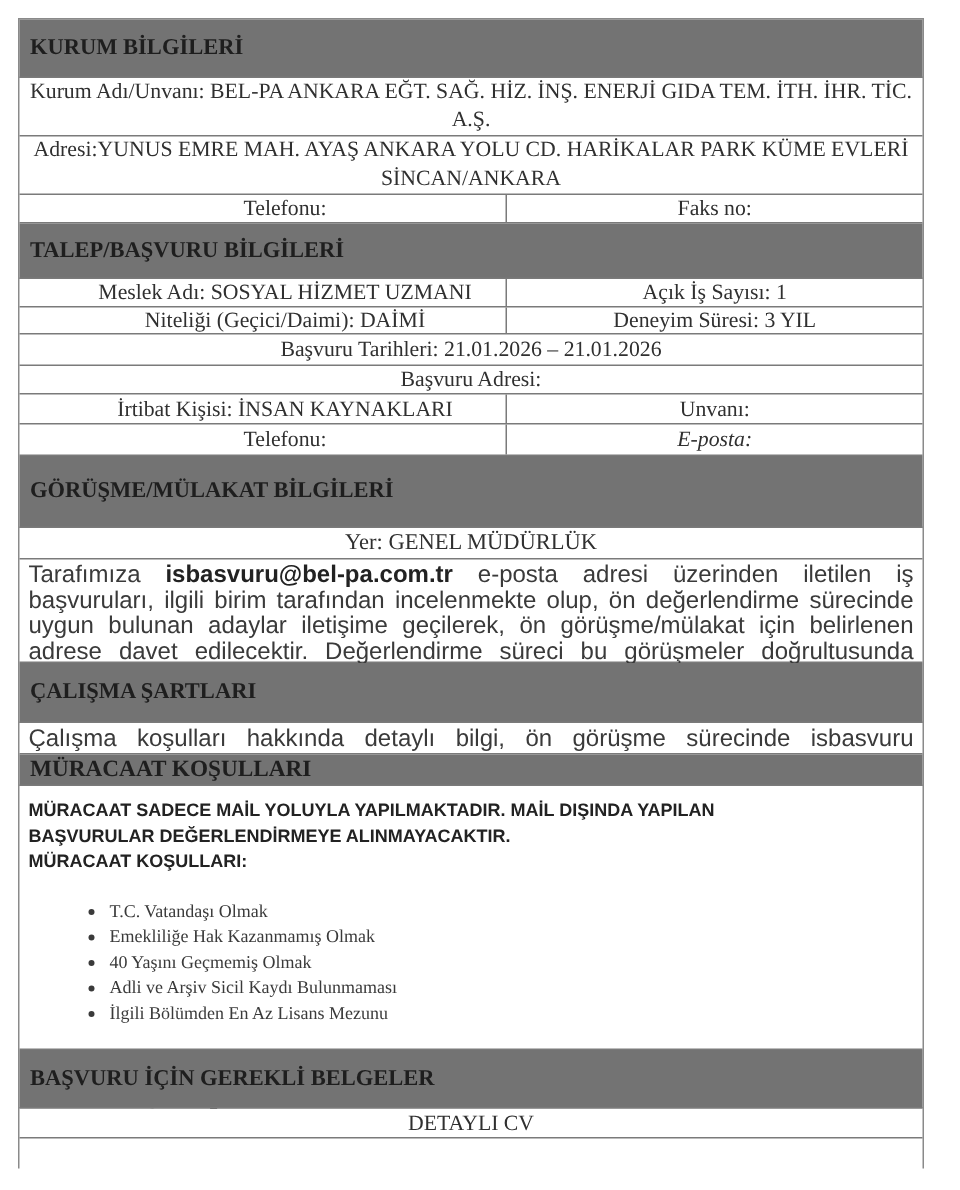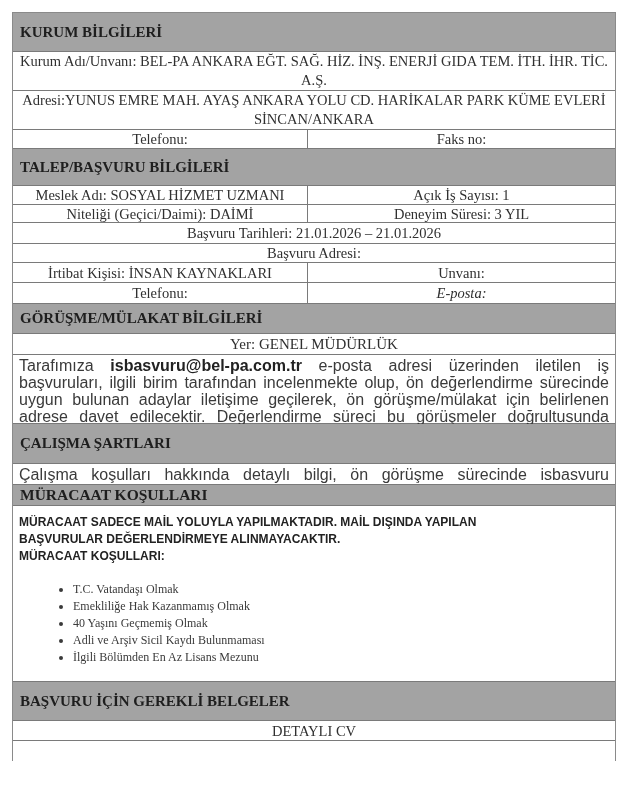--- a/index.html
+++ b/index.html
@@ -1,22 +1,22 @@
 <!DOCTYPE html>
 <html><head>
 <meta charset="utf-8">
 <style>
   html, body { margin:0; padding:0; }
   body { width:640px; height:793px; background:#ffffff; position:relative; overflow:hidden; color:#2b2b2b; }
   .doc { position:absolute; left:12px; top:12px; width:602px; border-left:1px solid #8a8a8a; border-right:1px solid #8a8a8a; border-top:1px solid #8a8a8a; }
   .row { position:relative; border-bottom:1px solid #7a7a7a; box-sizing:border-box; }
-  .hdr { background:#a3a3a3; font-family:"Liberation Serif", serif; font-weight:bold; font-size:15px; color:#1e1e1e; padding:0 7px; display:flex; align-items:center; }
+  .hdr { background:#737373; font-family:"Liberation Serif", serif; font-weight:bold; font-size:15px; color:#1e1e1e; padding:0 7px; display:flex; align-items:center; }
   .cell { font-family:"Liberation Serif", serif; font-size:14.5px; color:#303030; padding:0 6px; line-height:19px;text-align:center; }
   .two { display:flex; }
-  .two .c1 { width:295px; border-right:1px solid #7a7a7a; box-sizing:border-box; }
+  .two .c1 { width:295px; border-right:1px solid #7a7a7a; box-sizing:border-box;margin-left:30px; }
   .two .c2 { flex:1; }
   .para { font-family:"Liberation Sans", sans-serif; font-size:16px; color:#3a3a3a; line-height:17px; padding:2px 6px; text-align:justify; }
   .bold-sans { font-family:"Liberation Sans", sans-serif; font-weight:bold; font-size:12px; color:#222; line-height:17px; }
   ul.req { margin:16px 0 0 0; padding:0 0 0 54px; list-style:disc; font-family:"Liberation Serif", serif; font-size:12px; color:#3a3a3a; line-height:17px; }
   .mail-label { font-family:"Liberation Serif", serif; font-weight:bold; font-size:11px; color:#737373; margin-top:22px; }
   .mail-addr { font-family:"Liberation Serif", serif; font-weight:bold; font-size:18px; color:#1e1e1e; line-height:22px; }
 </style>
 </head>
 <body>
 
@@ -55,21 +55,21 @@
   </div>
   <div class="row two cell" style="height:20px; padding:0; line-height:20px;">
     <div class="c1" style="padding:0 6px;">İrtibat Kişisi: İNSAN KAYNAKLARI</div>
     <div class="c2" style="padding:0 6px;">Unvanı:</div>
   </div>
   <div class="row two cell" style="height:21px; padding:0; line-height:21px;">
     <div class="c1" style="padding:0 6px;">Telefonu:</div>
     <div class="c2" style="padding:0 6px;font-style:italic;">E-posta:</div>
   </div>
 
-  <div class="row hdr" style="height:30px;">
+  <div class="row hdr" style="height:48px;">
     <span>GÖRÜŞME/MÜLAKAT BİLGİLERİ</span>
   </div>
   <div class="row cell" style="height:21px; line-height:21px; font-size:15px;">
     <span>Yer: GENEL MÜDÜRLÜK</span>
   </div>
   <div class="row para" style="height:69px;"><span>Tarafımıza </span><b style="color:#222;">isbasvuru@bel-pa.com.tr</b><span> e-posta adresi üzerinden iletilen iş başvuruları, ilgili birim tarafından incelenmekte olup, ön değerlendirme sürecinde uygun bulunan adaylar iletişime geçilerek, ön görüşme/mülakat için belirlenen adrese davet edilecektir. Değerlendirme süreci bu görüşmeler doğrultusunda tamamlanacaktır.</span></div>
 
   <div class="row hdr" style="height:40px;">
     <span>ÇALIŞMA ŞARTLARI</span>
   </div>

